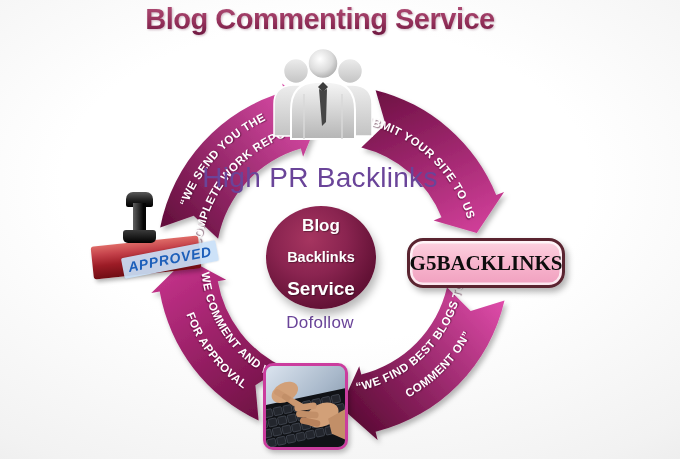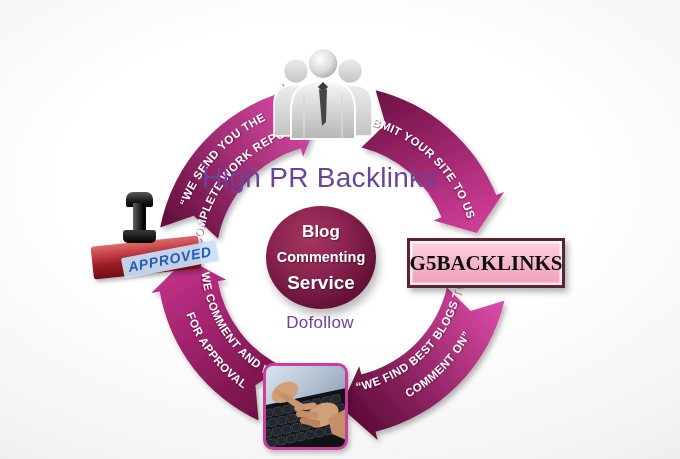--- a/index.html
+++ b/index.html
@@ -51,35 +51,35 @@
   }
 
   
   .center-circle{
     position:absolute; left:266px; top:206px; width:110px; height:103px;
     border-radius:50%;
     background: radial-gradient(circle at 40% 32%,
       #a63560 0%, #8a2450 38%, #641236 72%, #4e0a29 100%);
     box-shadow: 3px 6px 9px rgba(0,0,0,.28);
     display:flex; flex-direction:column; justify-content:center; align-items:center;
-    gap:7px; color:#fff; text-align:center;
+    gap:13px; color:#fff; text-align:center;
   }
   .cc-line{ font-weight:700; text-shadow:1px 1px 1px rgba(0,0,0,.35); }
   .cc-l1{ font-size:17px; }
   .cc-l2{ font-size:14.5px; }
   .cc-l3{ font-size:19px; }
 
   
   .people{ position:absolute; left:268px; top:38px; width:110px; height:104px; }
 
   
   .g5box{
     position:absolute; left:407px; top:238px; width:158px; height:50px;
     background: linear-gradient(180deg,#fdd3e0 0%, #f7b3cc 55%, #f0a0bf 100%);
-    border:3px solid #5a2430; border-radius:0;
+    border:3px solid #5a2430; border-radius:16px;
     box-shadow: inset 0 0 0 2.5px rgba(255,255,255,.75), 3px 4px 6px rgba(0,0,0,.3);
     display:flex; align-items:center; justify-content:center;
   }
   .g5box span{
     font-family:"Liberation Serif", serif; font-weight:700; font-size:21px;
     color:#0d0d0d; letter-spacing:0; white-space:nowrap;
   }
 
   
   .stamp{ position:absolute; left:90px; top:190px; width:134px; height:102px; }
@@ -121,20 +121,21 @@
     box-shadow:2px 3px 5px rgba(0,0,0,.25);
     background:#9fb0c4;
   }
   .keyboard-frame svg{ display:block; width:100%; height:100%; }
 </style>
 </head>
 <body>
 
 <div class="stage">
 
+  <div class="title">Blog Commenting Service</div>
 
   <svg id="ring" viewBox="0 0 680 459" xmlns="http://www.w3.org/2000/svg">
     <defs id="ring-defs">
       <filter id="arrowShadow" x="-20%" y="-20%" width="140%" height="140%">
         <feDropShadow dx="2.5" dy="3.5" stdDeviation="2.5" flood-color="#000000" flood-opacity="0.28"></feDropShadow>
       </filter>
     <linearGradient id="ag0" gradientUnits="userSpaceOnUse" x1="165" y1="235" x2="320" y2="105">
           <stop offset="0" stop-color="#5f0c38"></stop>
           <stop offset="1" stop-color="#e14fae"></stop>
         </linearGradient>
@@ -171,21 +172,21 @@
         <text class="arc-text"><textPath href="#tp-3-0" xlink:href="#tp-3-0" startOffset="50%">WE COMMENT AND WAIT</textPath></text>
         <text class="arc-text"><textPath href="#tp-3-1" xlink:href="#tp-3-1" startOffset="50%">FOR APPROVAL</textPath></text>
       </g>
   </svg>
 
   <div class="label-top">High PR Backlinks</div>
   <div class="label-bottom">Dofollow</div>
 
   <div class="center-circle">
     <div class="cc-line cc-l1">Blog</div>
-    <div class="cc-line cc-l2">Commenting</div>
+    <div class="cc-line cc-l2">Backlinks</div>
     <div class="cc-line cc-l3">Service</div>
   </div>
 
   <svg class="people" viewBox="0 0 110 104" xmlns="http://www.w3.org/2000/svg">
     <defs>
       <radialGradient id="pg-head" cx="40%" cy="35%" r="75%">
         <stop offset="0" stop-color="#ffffff"></stop>
           <stop offset=".55" stop-color="#dcdcdc"></stop>
           <stop offset="1" stop-color="#9e9e9e"></stop>
       </radialGradient>

